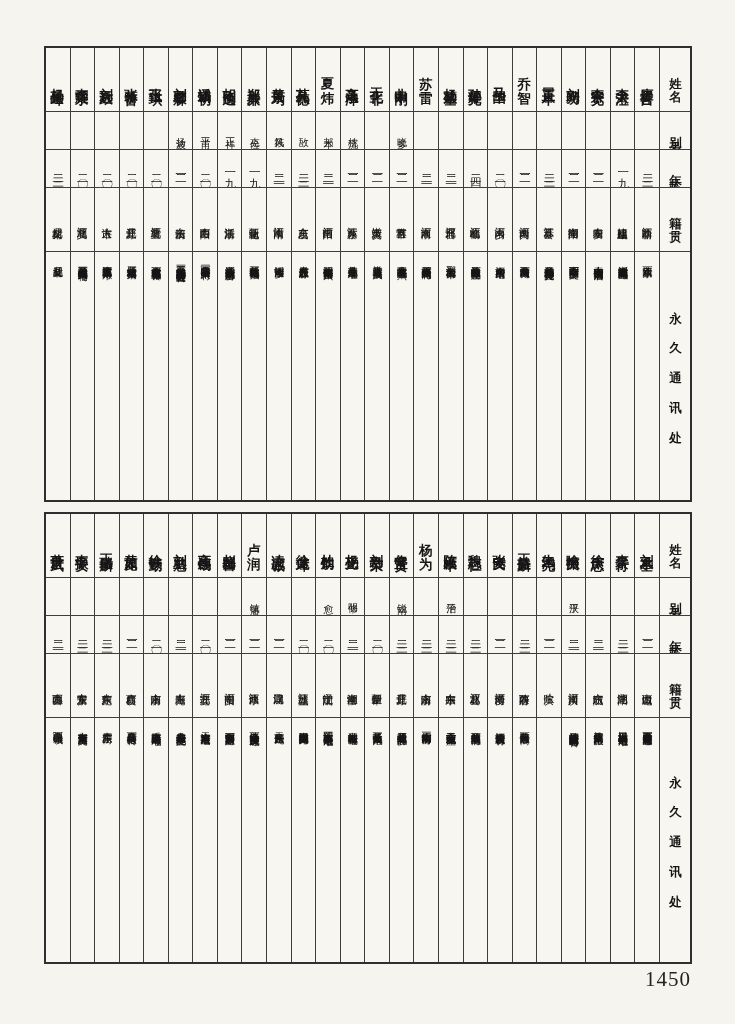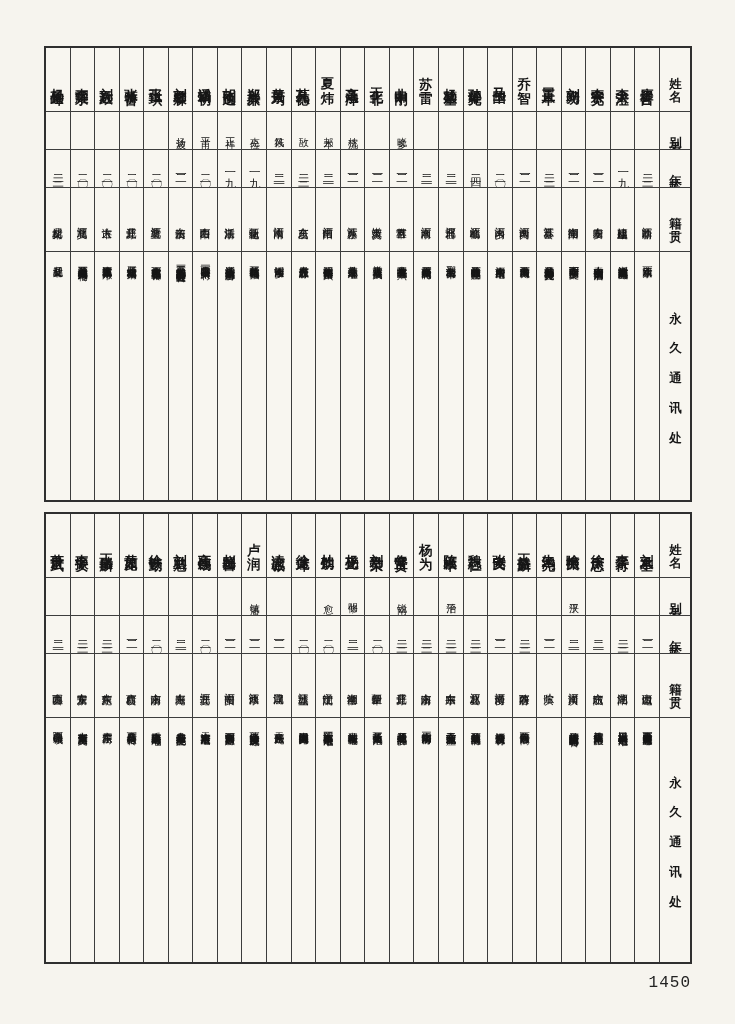--- a/index.html
+++ b/index.html
@@ -39,22 +39,22 @@
   .native-text { font-size:10.5px; letter-spacing:0.5px; line-height:1.2; }
   .addr-text   { font-size:10px; letter-spacing:0.3px; line-height:1.18; max-height:100%; }
 
   .hdr-text     { font-size:12.5px; font-weight:bold; }
   .hdr-sp-big   { letter-spacing:13px; }
   .hdr-sp-small { letter-spacing:5px; }
   .hdr-addr     { letter-spacing:30px; }
 
   .page-number {
     position:absolute; right:44px; bottom:32px;
-    font-size:16px; letter-spacing:1px; color:#222;
-    font-family:Liberation Mono, monospace;
+    font-size:21px; letter-spacing:1px; color:#222;
+    font-family:Liberation Serif, serif;
   }
 </style>
 </head>
 <body>
 
 <div class="page">
   <div id="table-top" class="dtable">
       <div class="col col-header">
         <div class="cell c-name">
           <div class="vtext hdr-text hdr-sp-big">姓名</div>

